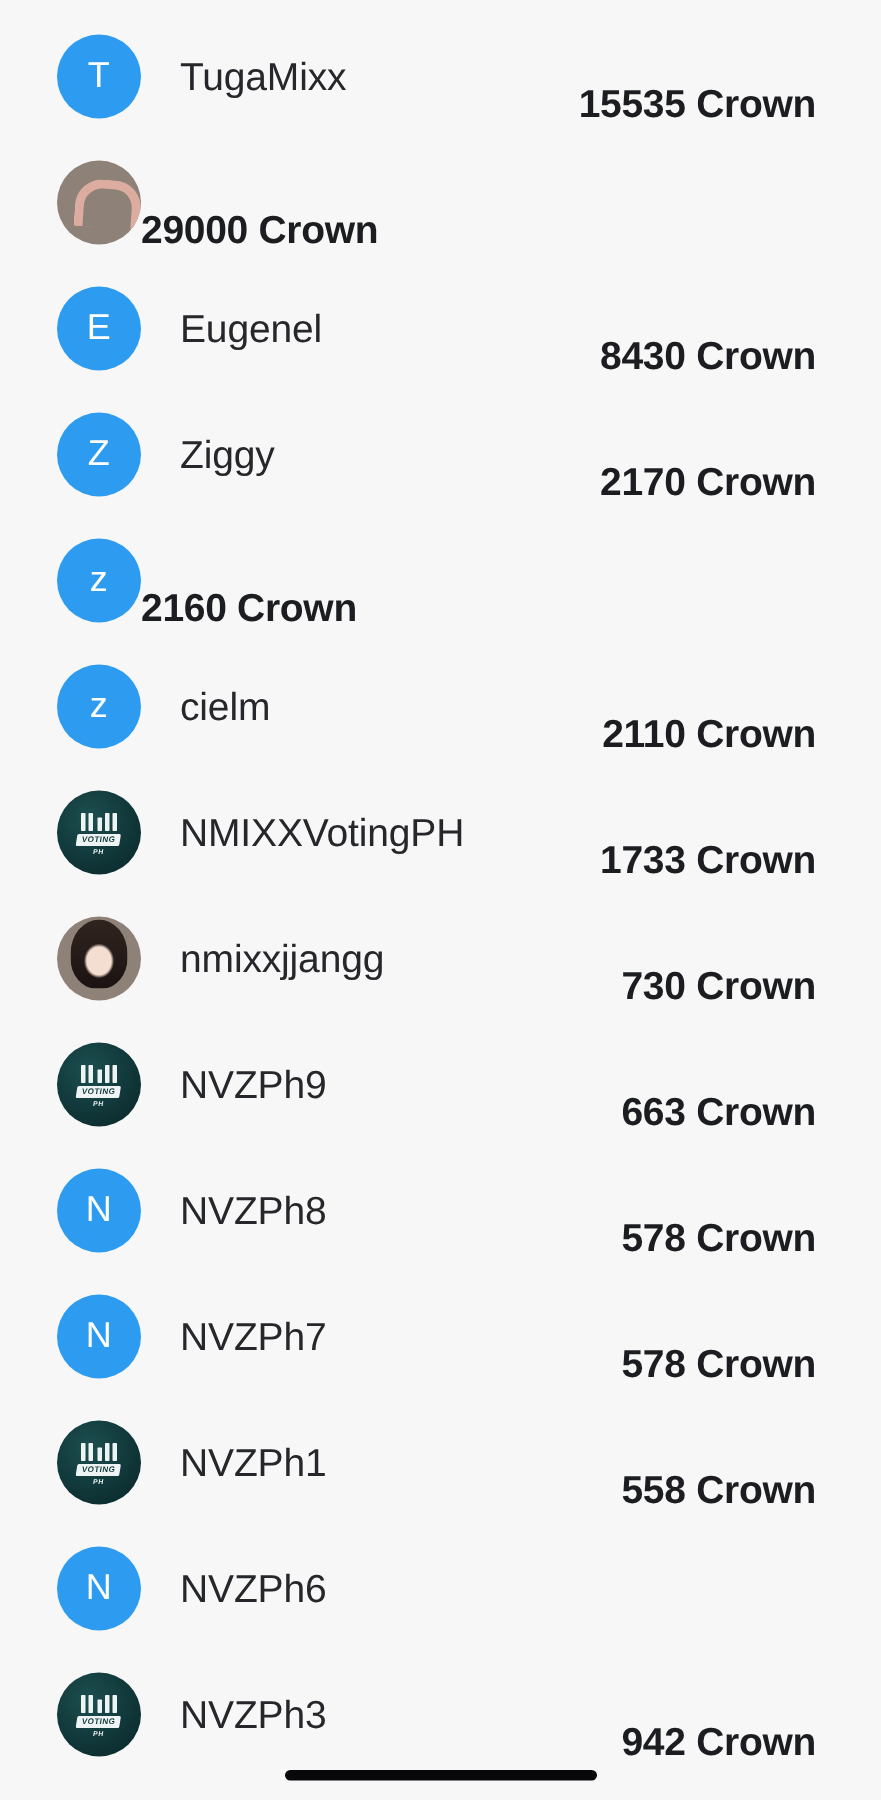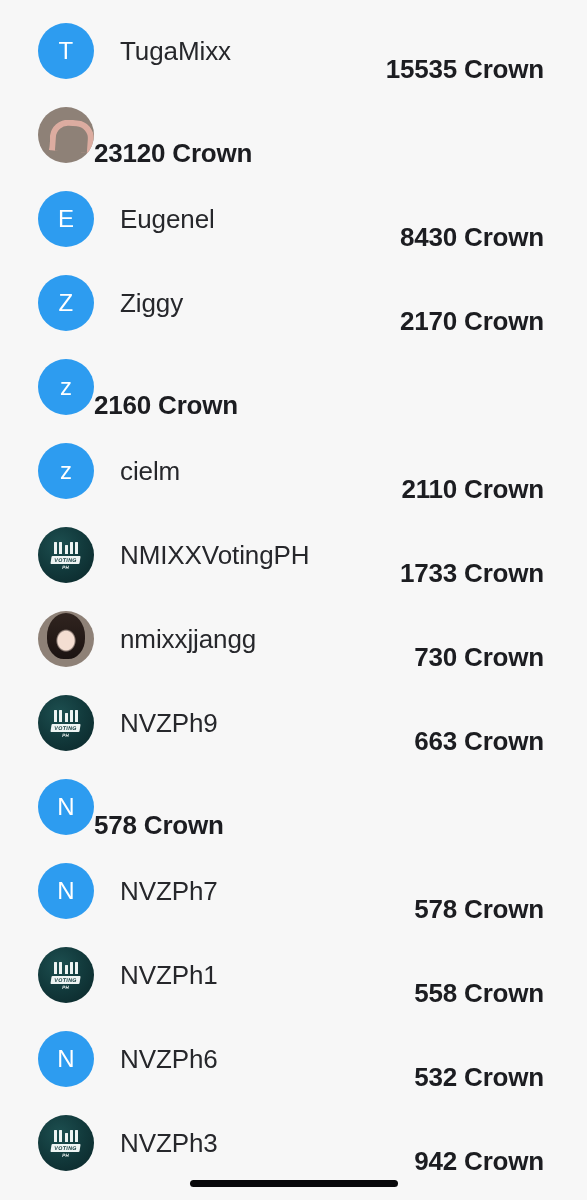--- a/index.html
+++ b/index.html
@@ -169,21 +169,21 @@
 <div class="screen">
 
   <div class="leaderboard" id="leaderboard-list">
       <div class="row">
         <div class="avatar letter">T</div>
         <div class="name">TugaMixx</div>
         <div class="score">15535 Crown</div>
       </div>
       <div class="row">
         <div class="avatar photo photo-heart"></div>
-        <div class="score">23120 Crown</div>
+        <div class="score">29000 Crown</div>
       </div>
       <div class="row">
         <div class="avatar letter">E</div>
         <div class="name">Eugenel</div>
         <div class="score">8430 Crown</div>
       </div>
       <div class="row">
         <div class="avatar letter">Z</div>
         <div class="name">Ziggy</div>
         <div class="score">2170 Crown</div>
@@ -231,20 +231,21 @@
             </div>
             <div class="logo-badge">VOTING</div>
             <div class="logo-sub">PH</div>
           </div>
         </div>
         <div class="name">NVZPh9</div>
         <div class="score">663 Crown</div>
       </div>
       <div class="row">
         <div class="avatar letter">N</div>
+        <div class="name">NVZPh8</div>
         <div class="score">578 Crown</div>
       </div>
       <div class="row">
         <div class="avatar letter">N</div>
         <div class="name">NVZPh7</div>
         <div class="score">578 Crown</div>
       </div>
       <div class="row">
         <div class="avatar logo">
           <div class="logo-inner">
@@ -258,21 +259,20 @@
             <div class="logo-badge">VOTING</div>
             <div class="logo-sub">PH</div>
           </div>
         </div>
         <div class="name">NVZPh1</div>
         <div class="score">558 Crown</div>
       </div>
       <div class="row">
         <div class="avatar letter">N</div>
         <div class="name">NVZPh6</div>
-        <div class="score">532 Crown</div>
       </div>
       <div class="row">
         <div class="avatar logo">
           <div class="logo-inner">
             <div class="logo-wordmark" title="NMIXX">
               <i></i>
               <i></i>
               <i></i>
               <i></i>
               <i></i>

